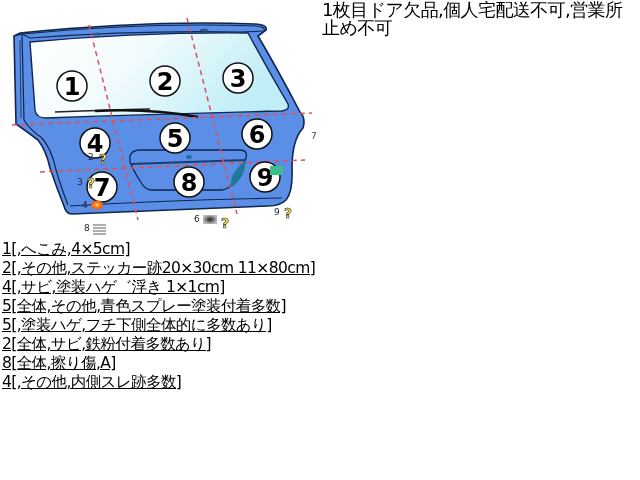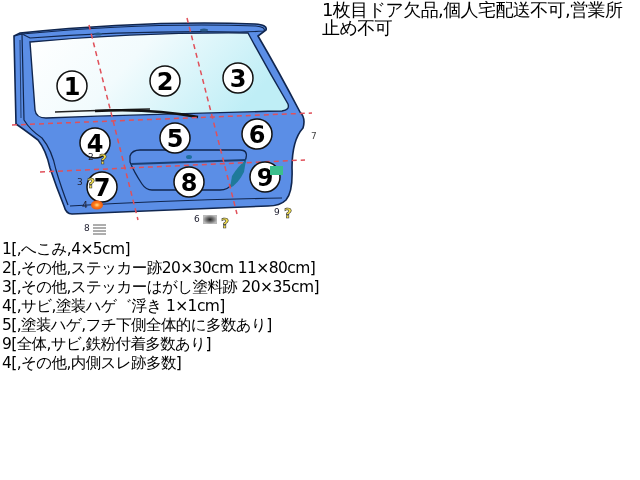--- a/index.html
+++ b/index.html
@@ -2,21 +2,21 @@
 <html><head>
 <meta charset="utf-8">
 <style>
   html, body { margin:0; padding:0; background:#ffffff; }
   body { width:640px; height:480px; position:relative; overflow:hidden;
          font-family:"DejaVu Sans", sans-serif; color:#000; }
   #diagram { position:absolute; left:0; top:0; width:330px; height:240px; }
   #note { position:absolute; left:322px; top:1px; width:316px;
           font-size:18px; line-height:18px; letter-spacing:-0.6px; }
   #damage-list { position:absolute; left:2px; top:240px; margin:0; padding:0;
-          list-style:none; font-size:15.5px; line-height:19px; letter-spacing:-0.6px; }
+          list-style:none; font-size:15.5px; line-height:19px; letter-spacing:-0.6px;text-decoration:underline; }
   #damage-list li { white-space:nowrap; }
   .svgtxt { font-family:"DejaVu Sans", sans-serif; }
 </style>
 </head>
 <body>
 
 <div id="diagram">
   <svg width="330" height="240" viewBox="0 0 330 240" xmlns="http://www.w3.org/2000/svg">
     <defs>
       <linearGradient id="glassGrad" x1="0" y1="0" x2="1" y2="0.3">
@@ -158,18 +158,19 @@
       <rect x="270" y="166" width="13" height="9" fill="#3bbf8c"></rect>
     </g>
   </svg>
 </div>
 
 <div id="note">1枚目ドア欠品,個人宅配送不可,営業所止め不可</div>
 
 <ul id="damage-list">
   <li>1[,へこみ,4×5cm]</li>
   <li>2[,その他,ステッカー跡20×30cm 11×80cm]</li>
-  <li>3[,その他,ステッカーはがし塗料跡 20×35cm]</li>
   <li>4[,サビ,塗装ハゲ゛浮き 1×1cm]</li>
+  <li>5[全体,その他,青色スプレー塗装付着多数]</li>
   <li>5[,塗装ハゲ,フチ下側全体的に多数あり]</li>
-  <li>9[全体,サビ,鉄粉付着多数あり]</li>
+  <li>2[全体,サビ,鉄粉付着多数あり]</li>
+  <li>8[全体,擦り傷,A]</li>
   <li>4[,その他,内側スレ跡多数]</li>
 </ul>
 
 </body></html>

